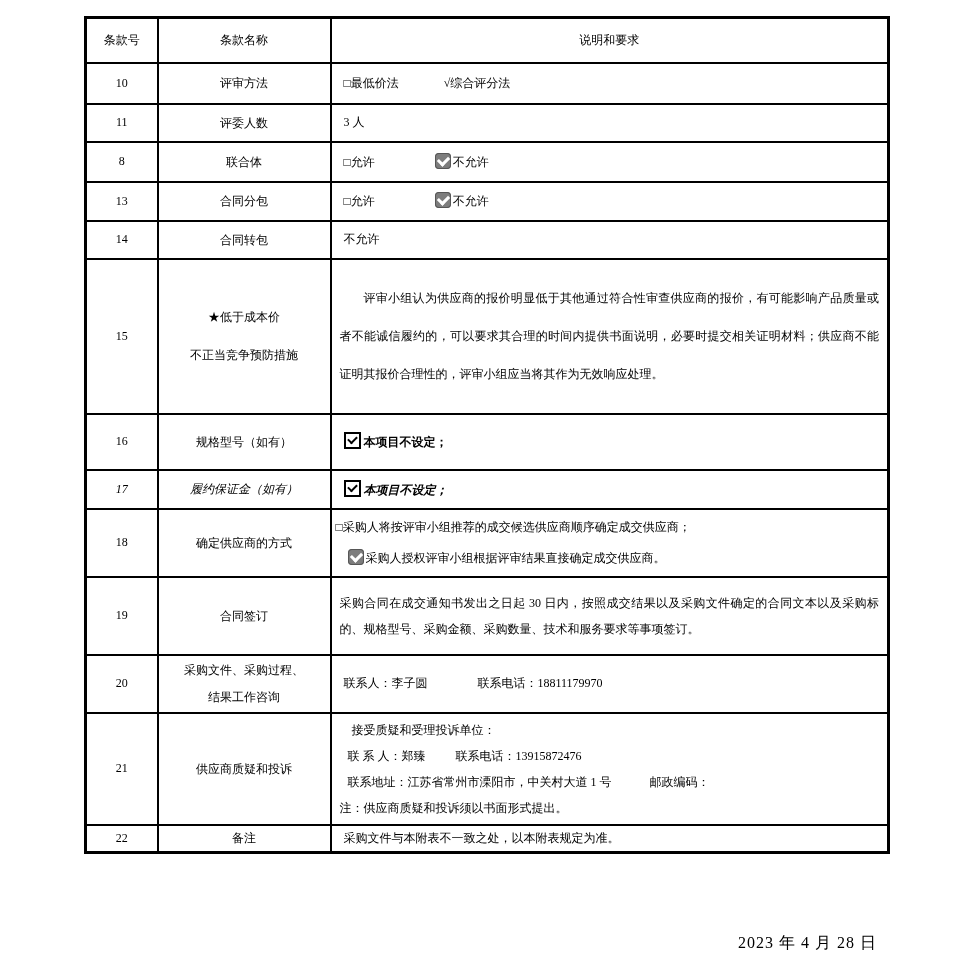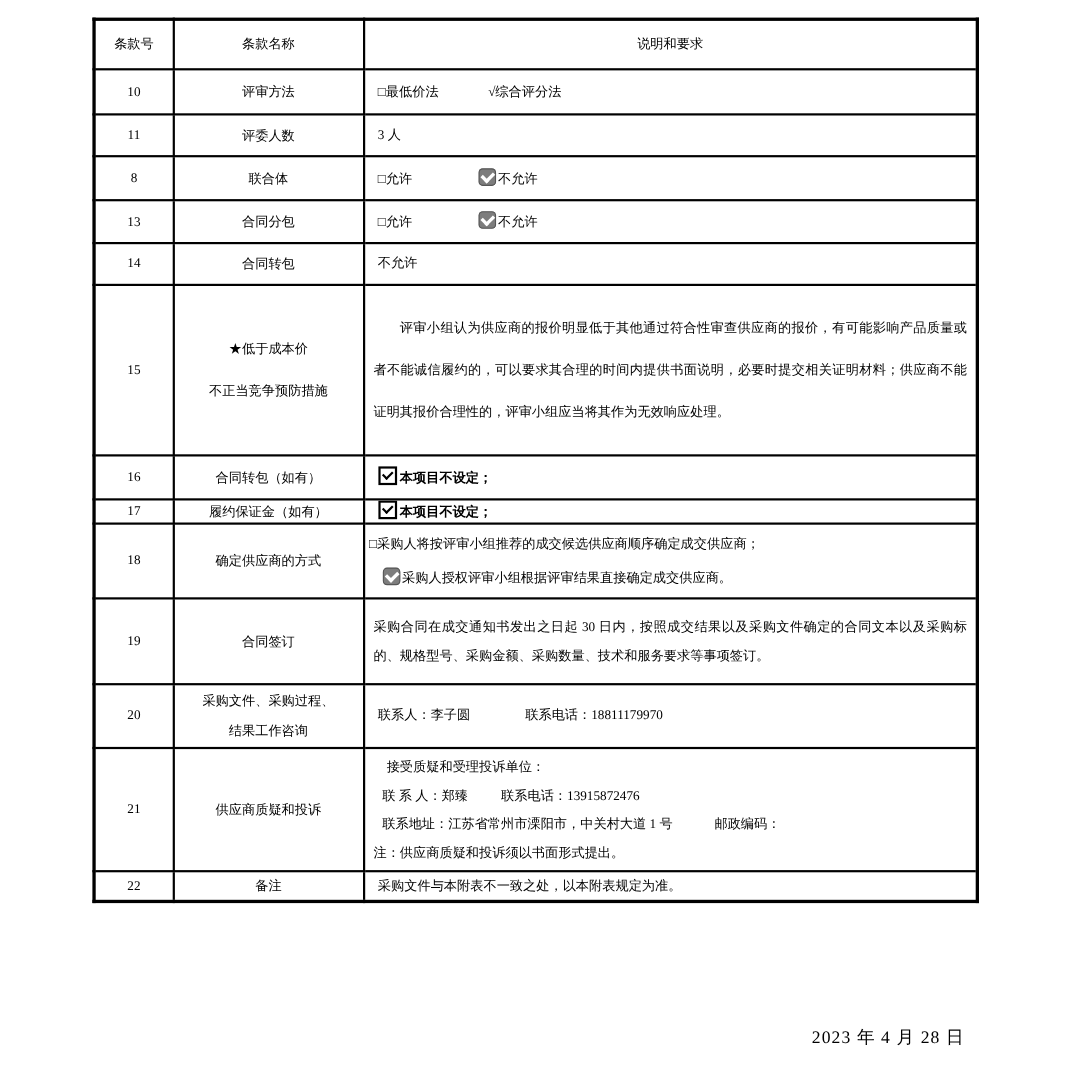--- a/index.html
+++ b/index.html
@@ -40,22 +40,22 @@
   .cell-desc { text-align: left; padding: 0 8px 0 12px; }
 
   
   .h-hdr { height: 45px; }
   .h10 { height: 41px; }
   .h11 { height: 38px; }
   .h12 { height: 40px; }
   .h13 { height: 39px; }
   .h14 { height: 38px; }
   .h15 { height: 155px; }
-  .h16 { height: 40px; }
-  .h17 { height: 22px; }
+  .h16 { height: 56px; }
+  .h17 { height: 39px; font-style: italic; }
   .h18 { height: 66px; }
   .h19 { height: 78px; }
   .h20 { height: 54px; }
   .h21 { height: 105px; }
   .h22 { height: 28px; }
 
   .hdr-cell { text-align: center; }
 
   .para15 {
     padding: 2px 8px;
@@ -198,21 +198,21 @@
     <td class="cell-no">15</td>
     <td class="cell-name name-2line">
       <div>★低于成本价</div>
       <div>不正当竞争预防措施</div>
     </td>
     <td class="para15">评审小组认为供应商的报价明显低于其他通过符合性审查供应商的报价，有可能影响产品质量或者不能诚信履约的，可以要求其合理的时间内提供书面说明，必要时提交相关证明材料；供应商不能证明其报价合理性的，评审小组应当将其作为无效响应处理。</td>
   </tr>
 
   <tr class="h16">
     <td class="cell-no">16</td>
-    <td class="cell-name">合同转包（如有）</td>
+    <td class="cell-name">规格型号（如有）</td>
     <td class="cell-desc">
       <span class="bold-opt"><span class="cb-black"></span><span>本项目不设定；</span></span>
     </td>
   </tr>
 
   <tr class="h17">
     <td class="cell-no">17</td>
     <td class="cell-name">履约保证金（如有）</td>
     <td class="cell-desc">
       <span class="bold-opt"><span class="cb-black"></span><span>本项目不设定；</span></span>

